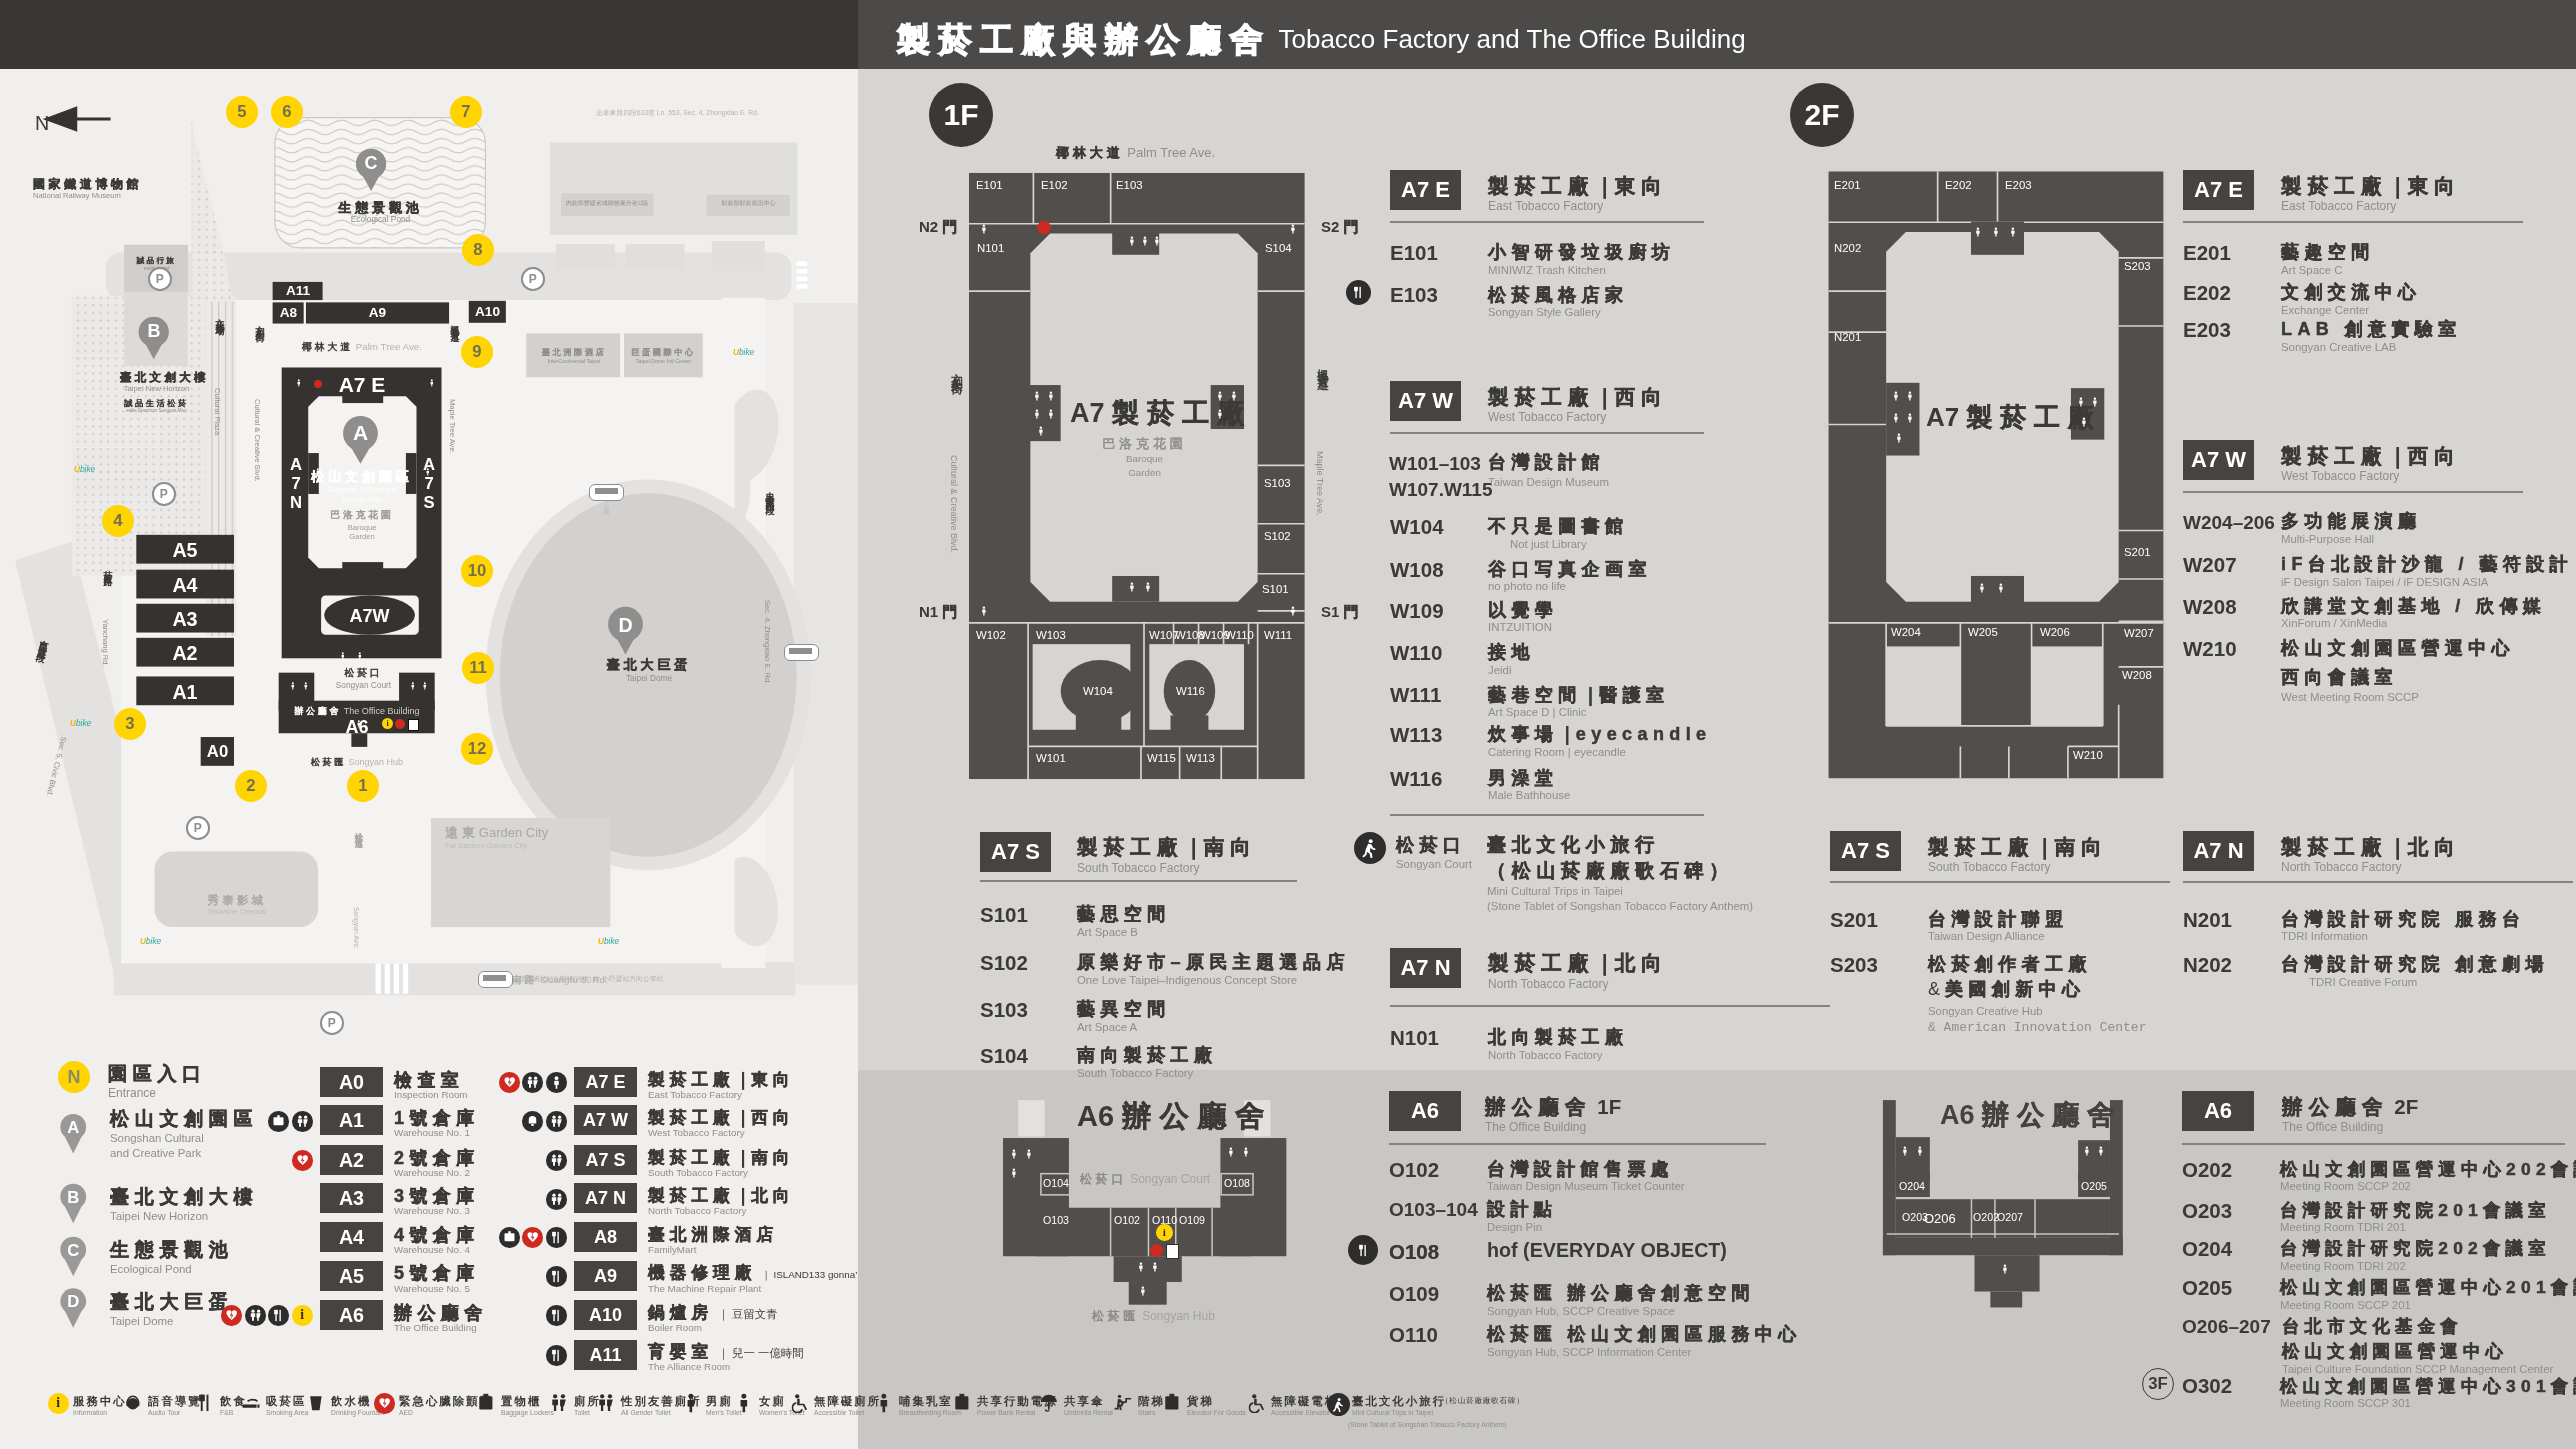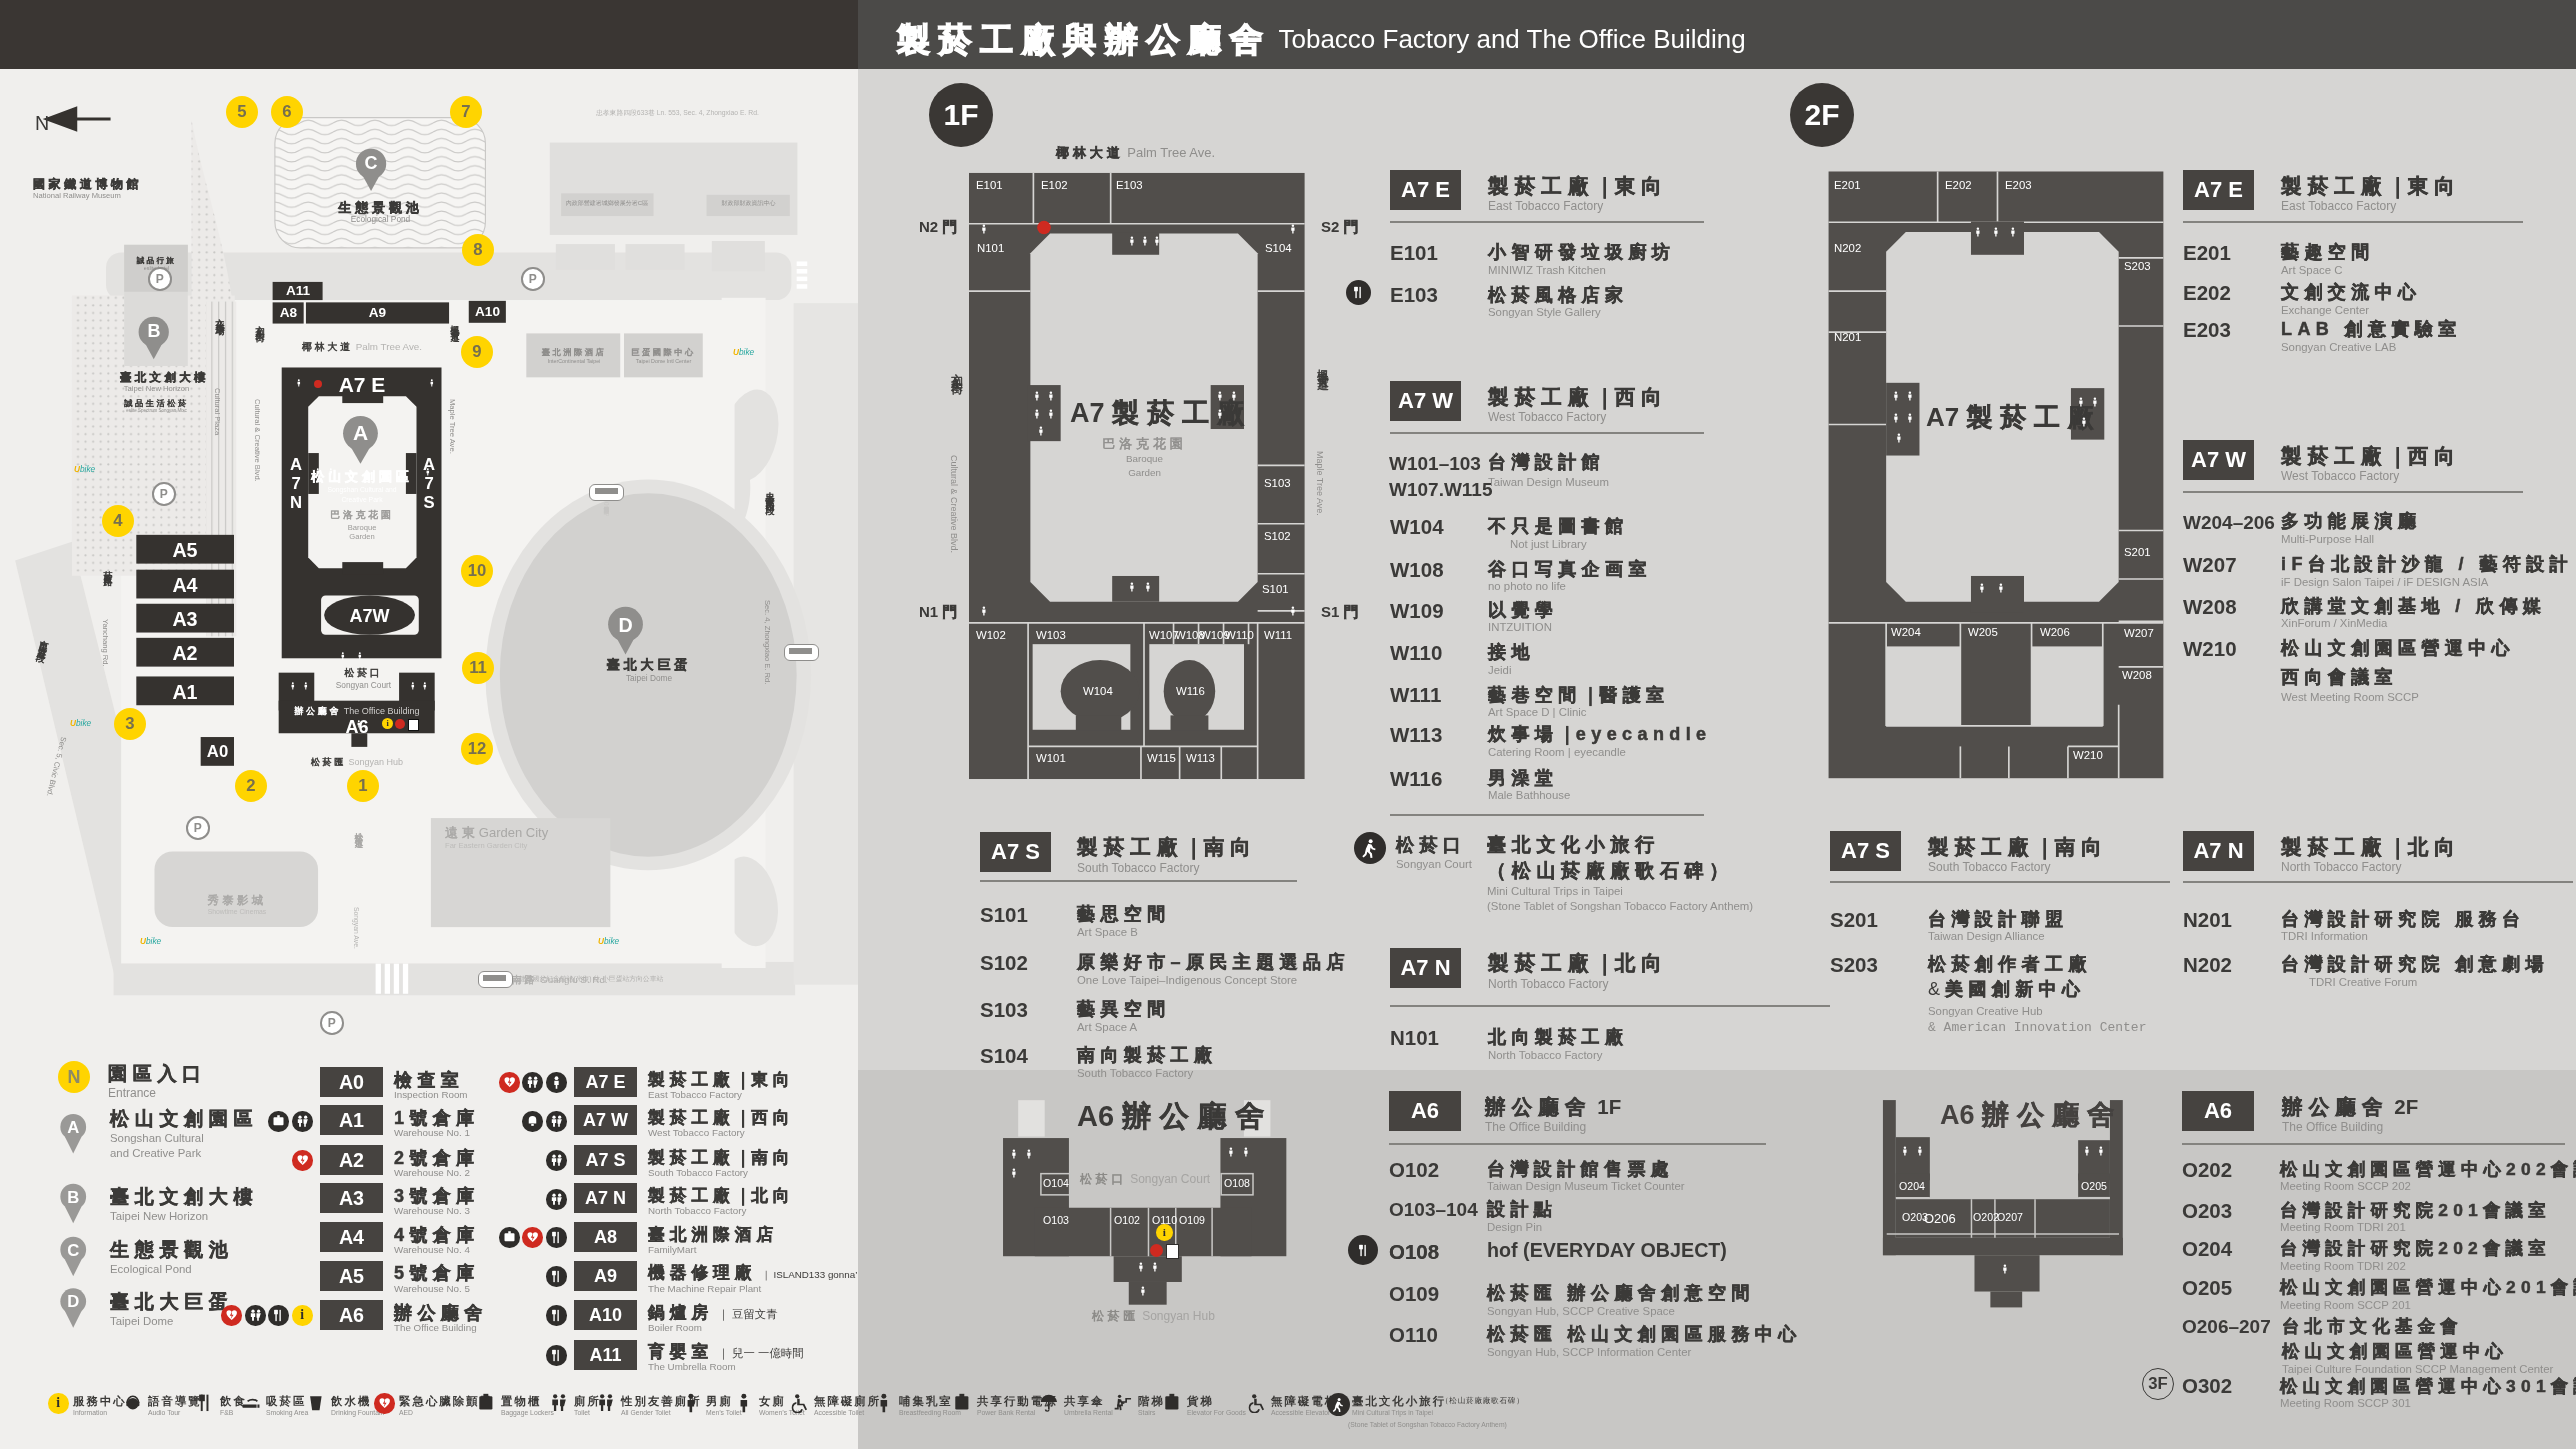--- a/index.html
+++ b/index.html
@@ -443,21 +443,21 @@
       <svg width="15" height="15" viewBox="0 0 24 24">
         <g fill="#fff">
           <rect x="7" y="3" width="2.2" height="18"></rect>
           <rect x="13.5" y="3" width="2.2" height="18"></rect>
           <rect x="5" y="3" width="6" height="7"></rect>
         </g>
       </svg>
     </div>
 <div class="abs flex b" style="left:574px;top:1340px;width:63px;height:30px;background:#464340;color:#fff;font-size:18px">A11</div>
 <div class="abs nw d" style="left:648px;top:1340px;font-size:16.7px;"><span class="ck b">育嬰室</span> <span style="font-size:11.4px">｜ 兒一 一億時間</span></div>
-<div class="abs nw g" style="left:648px;top:1361px;font-size:9.8px;">The Umbrella Room</div>
+<div class="abs nw g" style="left:648px;top:1361px;font-size:9.8px;">The Alliance Room</div>
 <div class="abs flex" style="left:546px;top:1345px;width:20.5px;height:20.5px;background:#2f2d2b;border-radius:50%">
       <svg width="15" height="15" viewBox="0 0 24 24">
         <g fill="#fff">
           <rect x="7" y="3" width="2.2" height="18"></rect>
           <rect x="13.5" y="3" width="2.2" height="18"></rect>
           <rect x="5" y="3" width="6" height="7"></rect>
         </g>
       </svg>
     </div>
 <div class="abs flex b" style="left:48px;top:1393px;width:20.5px;height:20.5px;background:#ffd400;border-radius:50%;color:#2f2d2b;font-size:13.6px;font-family:'Liberation Serif',serif">i</div>

